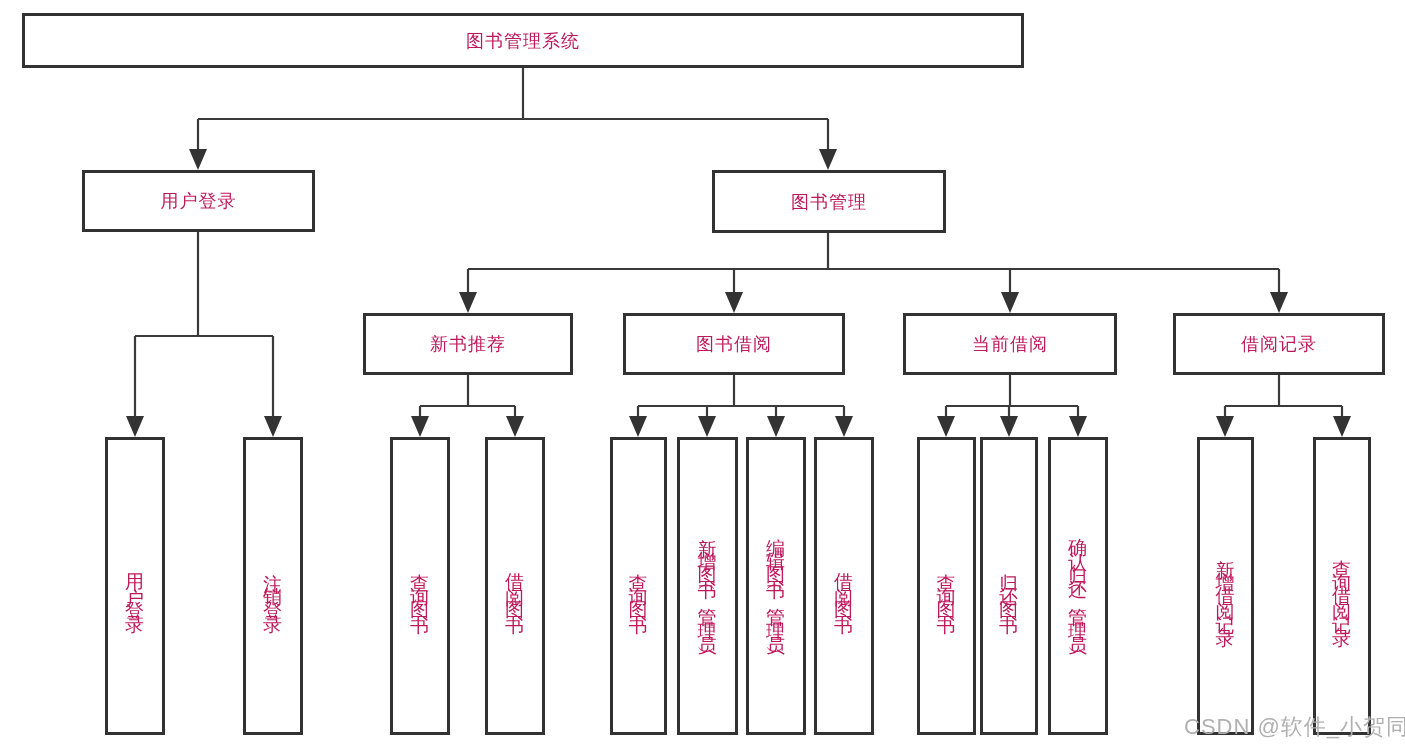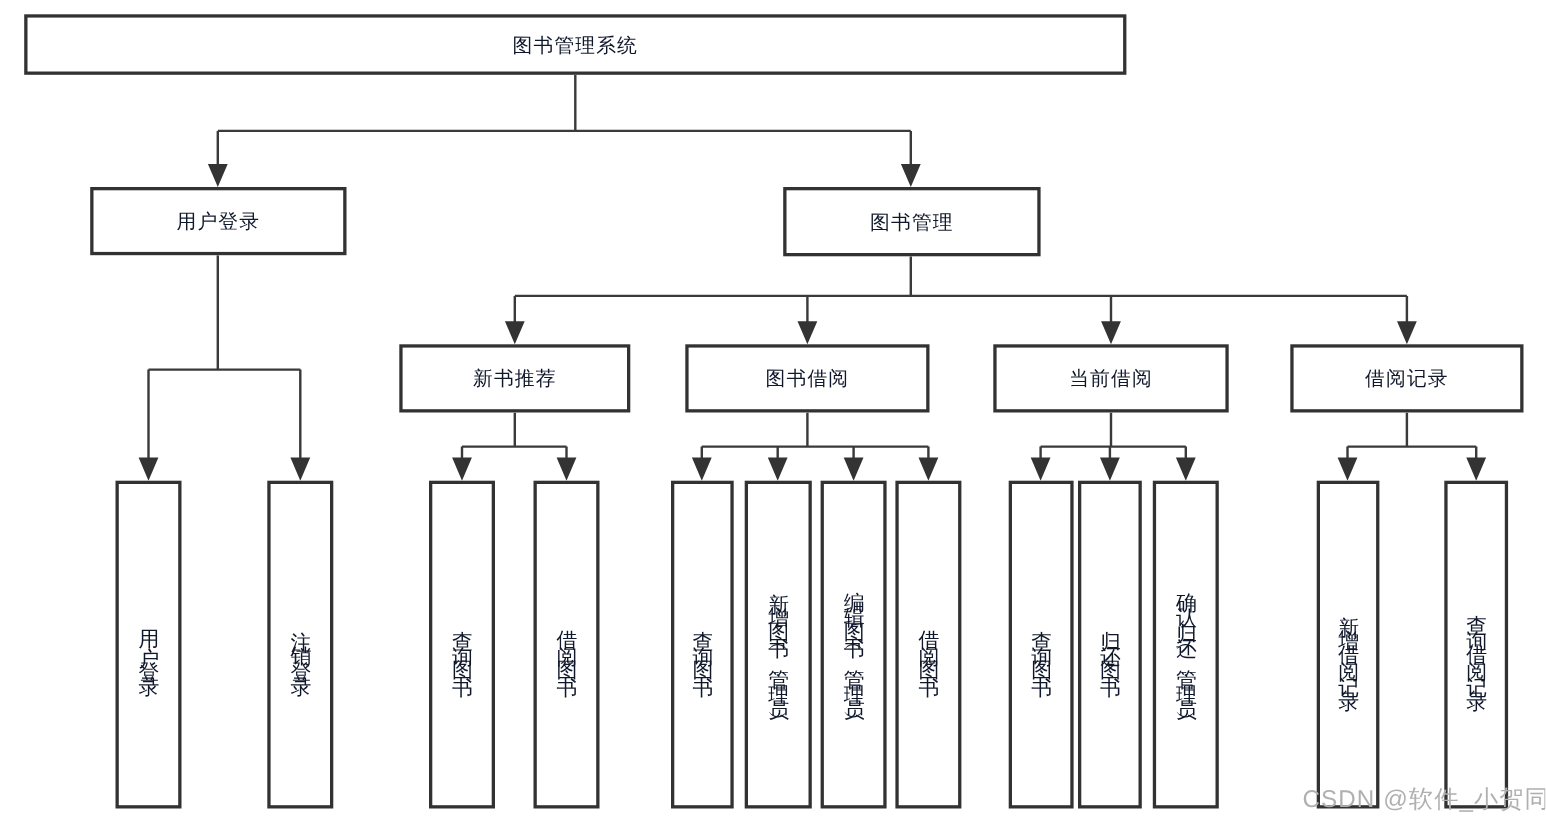--- a/index.html
+++ b/index.html
@@ -19,21 +19,21 @@
     pointer-events: none;
   }
   .node {
     position: absolute;
     box-sizing: border-box;
     border: 3px solid #323232;
     background: #ffffff;
     display: flex;
     align-items: center;
     justify-content: center;
-    color: #0f172a;
+    color: #be185d;
   }
   .hnode {
     font-size: 18px;
     letter-spacing: 1px;
     white-space: nowrap;
   }
   .vnode {
     font-size: 19px;
     writing-mode: vertical-rl;
     letter-spacing: 14px;

